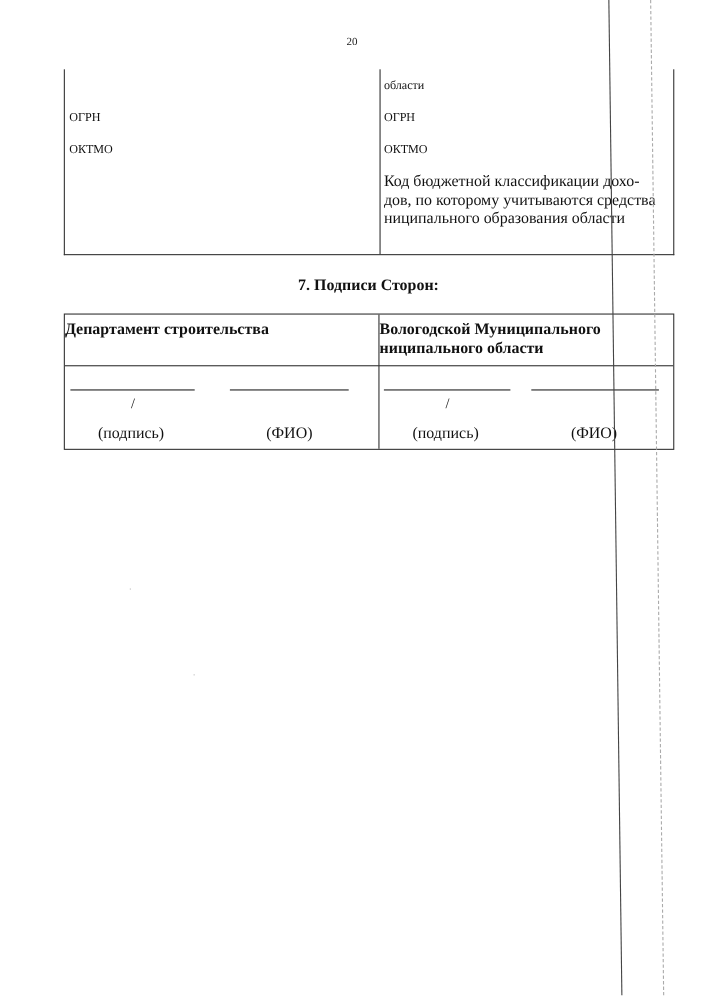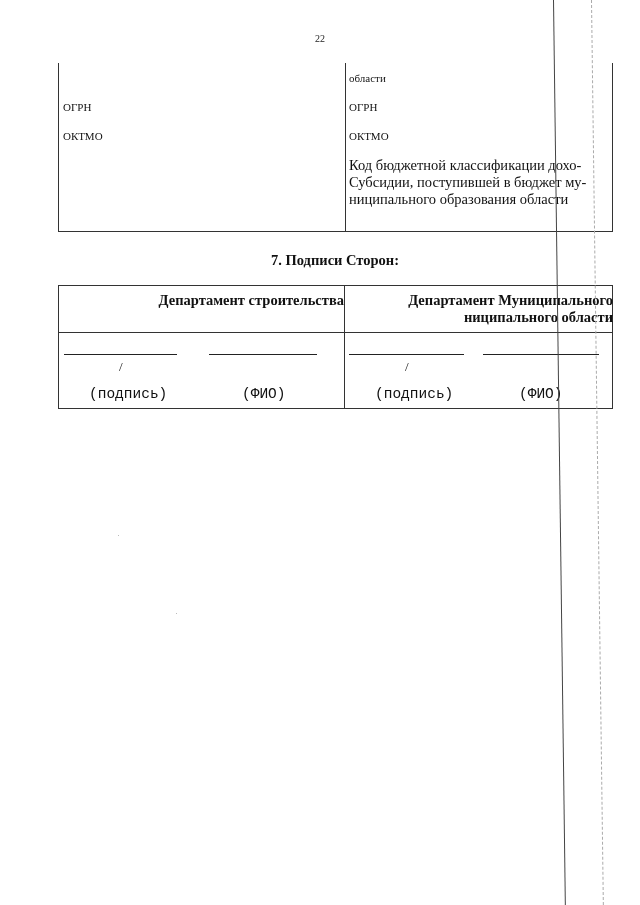--- a/index.html
+++ b/index.html
@@ -35,75 +35,75 @@
     position: absolute; left: 58px; top: 285px; width: 555px; height: 124px;
     border: 1px solid #333; box-sizing: border-box;
   }
   .sig-table .v-divider {
     position: absolute; left: 285px; top: 0; bottom: 0; border-left: 1px solid #333;
   }
   .sig-table .h-divider {
     position: absolute; left: 0; right: 0; top: 46px; border-top: 1px solid #333;
   }
   .sig-head {
-    position: absolute; top: 6px; text-align: right; font-weight: bold;
+    position: absolute; top: 6px; text-align: left; font-weight: bold;
     font-size: 14.5px; line-height: 17px;
   }
   .sig-head.left { left: 0; width: 285px; }
   .sig-head.right { left: 286px; width: 268px; }
   .sig-line { position: absolute; top: 68px; border-top: 1px solid #222; height: 0; }
   .slash { position: absolute; top: 73px; font-size: 13px; }
-  .caption { position: absolute; top: 100px; font-size: 14.5px; font-family: Liberation Mono, monospace; }
+  .caption { position: absolute; top: 100px; font-size: 14.5px; }
 
   .scan-line-solid {
     position: absolute; top: 0; width: 0; height: 905px;
     border-left: 1.5px solid #444; transform-origin: top left;
   }
   .scan-line-dashed {
     position: absolute; top: 0; width: 0; height: 905px;
     border-left: 1px dashed #aaa; transform-origin: top left;
   }
   .speck { position: absolute; width: 1px; height: 1px; background: #bbb; }
 </style>
 </head>
 <body>
 
-<div class="page-number">22</div>
+<div class="page-number">20</div>
 
 <div class="req-table">
   <div class="divider"></div>
 
   <div class="req-col left">
     <div class="req-line" style="top:36px">ОГРН</div>
     <div class="req-line" style="top:65px">ОКТМО</div>
   </div>
 
   <div class="req-col right">
     <div class="req-line" style="top:7px">области</div>
     <div class="req-line" style="top:36px">ОГРН</div>
     <div class="req-line" style="top:65px">ОКТМО</div>
     <div class="req-para" style="top:94px">
       <div>Код бюджетной классификации дохо-</div>
-      <div>Субсидии, поступившей в бюджет му-</div>
+      <div>дов, по которому учитываются средства</div>
       <div>ниципального образования области</div>
     </div>
   </div>
 </div>
 
 <div class="section-title">7. Подписи Сторон:</div>
 
 <div class="sig-table">
   <div class="v-divider"></div>
   <div class="h-divider"></div>
 
   <div class="sig-head left">
     <div>Департамент строительства</div>
   </div>
   <div class="sig-head right">
-    <div>Департамент Муниципального</div>
+    <div>Вологодской Муниципального</div>
     <div>ниципального области</div>
   </div>
 
   <div class="sig-line" style="left:5px;width:113px"></div>
   <div class="sig-line" style="left:150px;width:108px"></div>
   <div class="slash" style="left:60px">/</div>
   <div class="caption" style="left:30px">(подпись)</div>
   <div class="caption" style="left:183px">(ФИО)</div>
 
   <div class="sig-line" style="left:290px;width:115px"></div>

